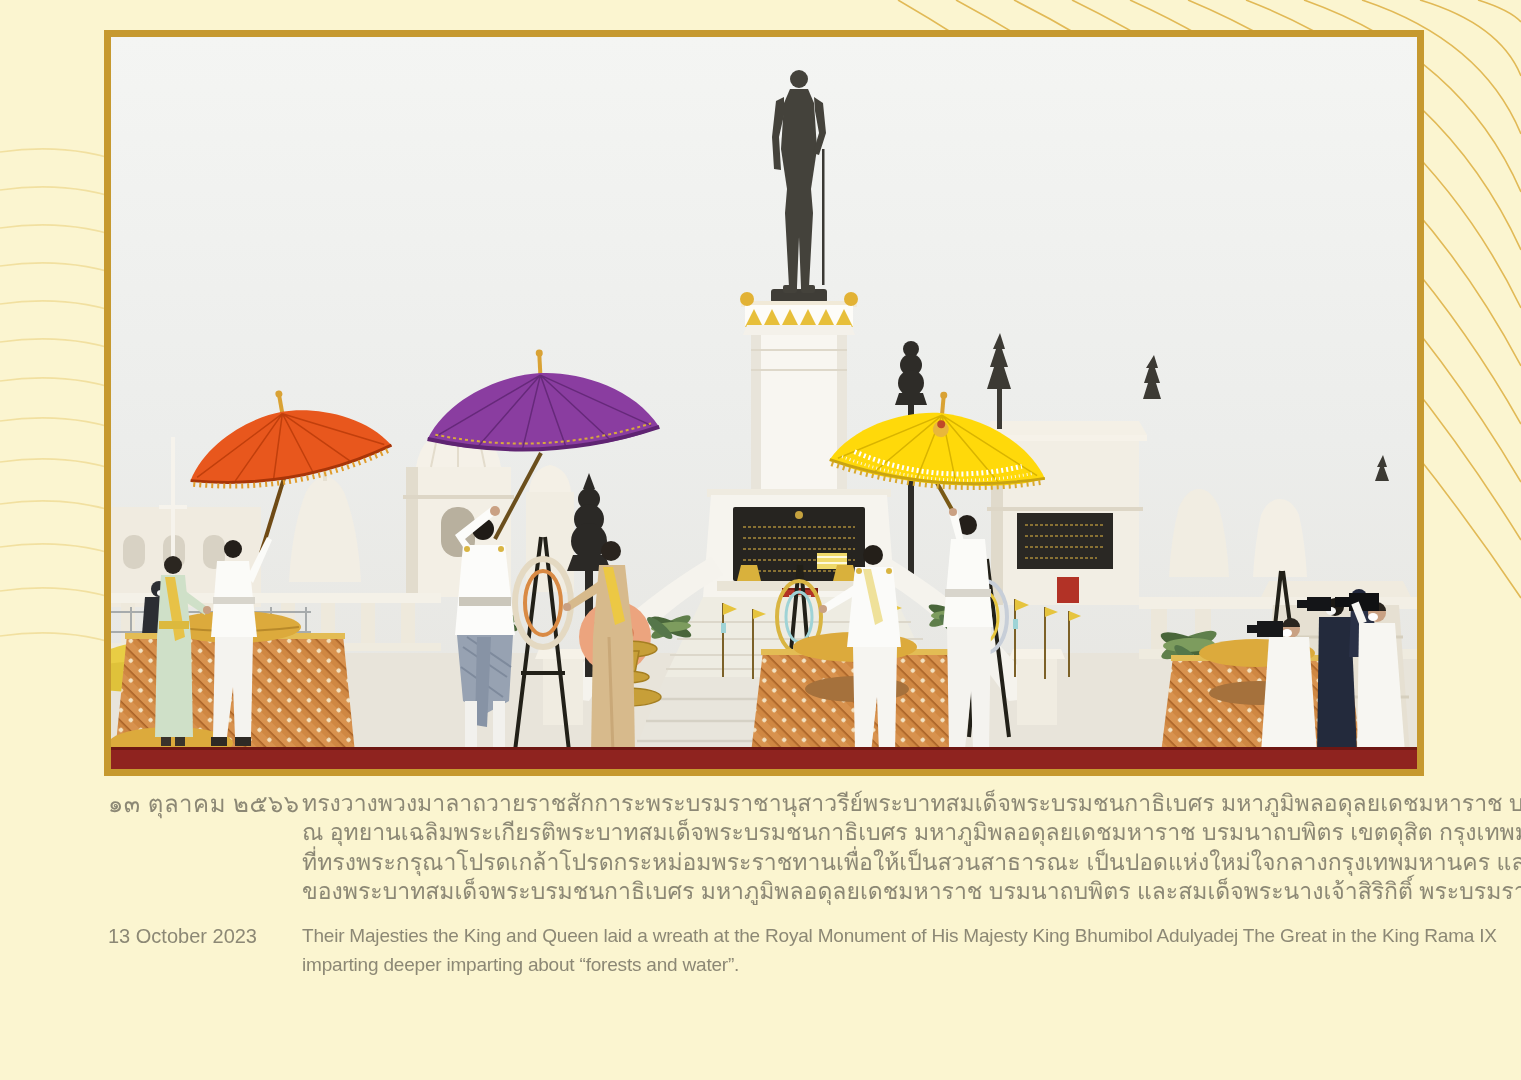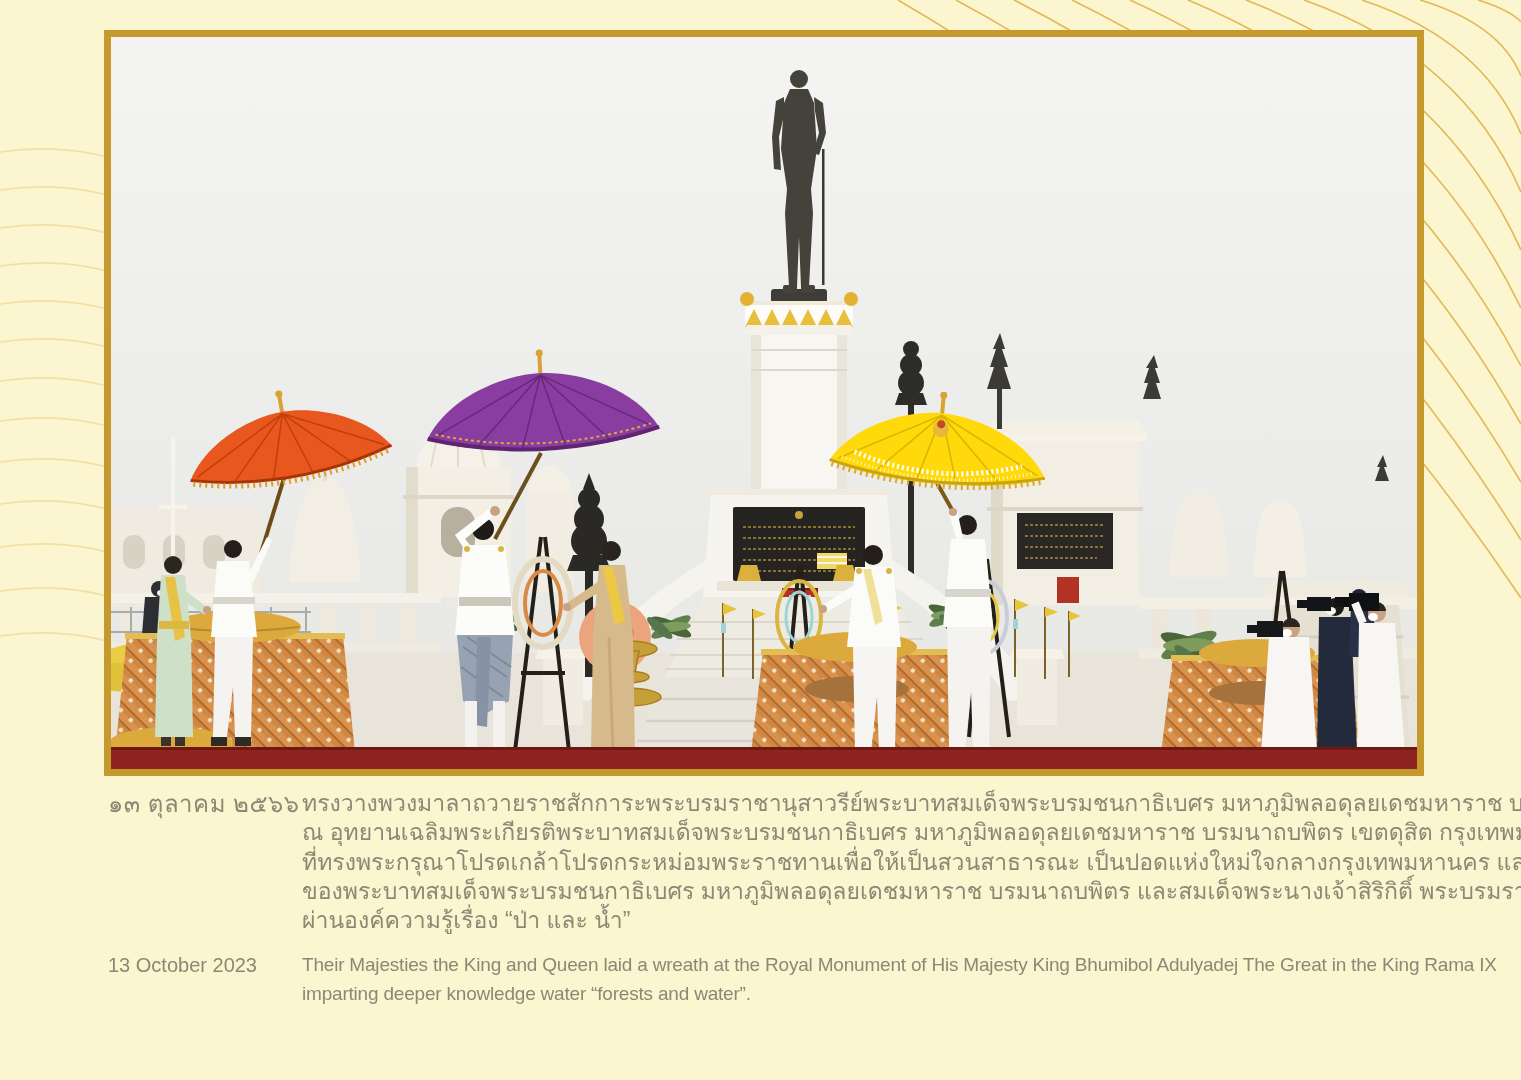--- a/index.html
+++ b/index.html
@@ -476,25 +476,24 @@
   </figure>
 
   <div class="caption">
     <div class="cap-block thai">
       <div class="cap-date">๑๓ ตุลาคม ๒๕๖๖</div>
       <div class="cap-text">
         <div class="line">ทรงวางพวงมาลาถวายราชสักการะพระบรมราชานุสาวรีย์พระบาทสมเด็จพระบรมชนกาธิเบศร มหาภูมิพลอดุลยเดชมหาราช บรมนาถบพิตร</div>
         <div class="line">ณ อุทยานเฉลิมพระเกียรติพระบาทสมเด็จพระบรมชนกาธิเบศร มหาภูมิพลอดุลยเดชมหาราช บรมนาถบพิตร เขตดุสิต กรุงเทพมหานคร  ซึ่งสร้างขึ้นบนพื้นที่</div>
         <div class="line">ที่ทรงพระกรุณาโปรดเกล้าโปรดกระหม่อมพระราชทานเพื่อให้เป็นสวนสาธารณะ เป็นปอดแห่งใหม่ใจกลางกรุงเทพมหานคร และเป็นแหล่งเรียนรู้แนวพระราชดำริ</div>
         <div class="line">ของพระบาทสมเด็จพระบรมชนกาธิเบศร มหาภูมิพลอดุลยเดชมหาราช บรมนาถบพิตร และสมเด็จพระนางเจ้าสิริกิติ์ พระบรมราชินีนาถ พระบรมราชชนนีพันปีหลวง</div>
-        <div class="line">ผ่านองค์ความรู้เรื่อง “ป่า และ น้ำ”</div>
       </div>
     </div>
     <div class="cap-block eng">
       <div class="cap-date">13 October 2023</div>
       <div class="cap-text">
         <div class="line">Their Majesties the King and Queen laid a wreath at the Royal Monument of His Majesty King Bhumibol Adulyadej The Great in the King Rama IX</div>
-        <div class="line">imparting deeper knowledge water “forests and water”.</div>
+        <div class="line">imparting deeper imparting about “forests and water”.</div>
       </div>
     </div>
   </div>
 
 </div>
 
 </body></html>

